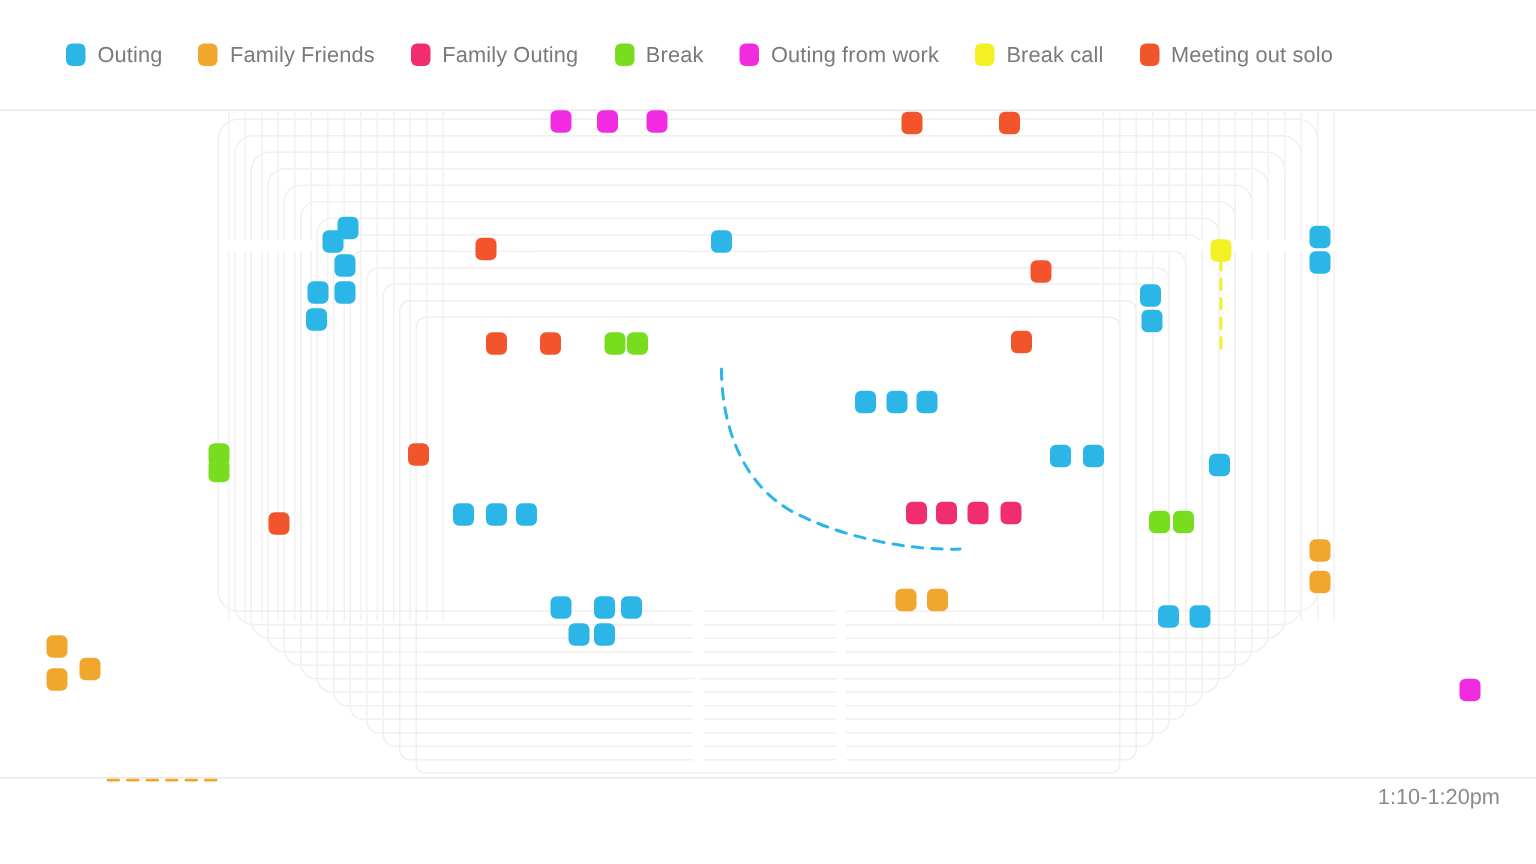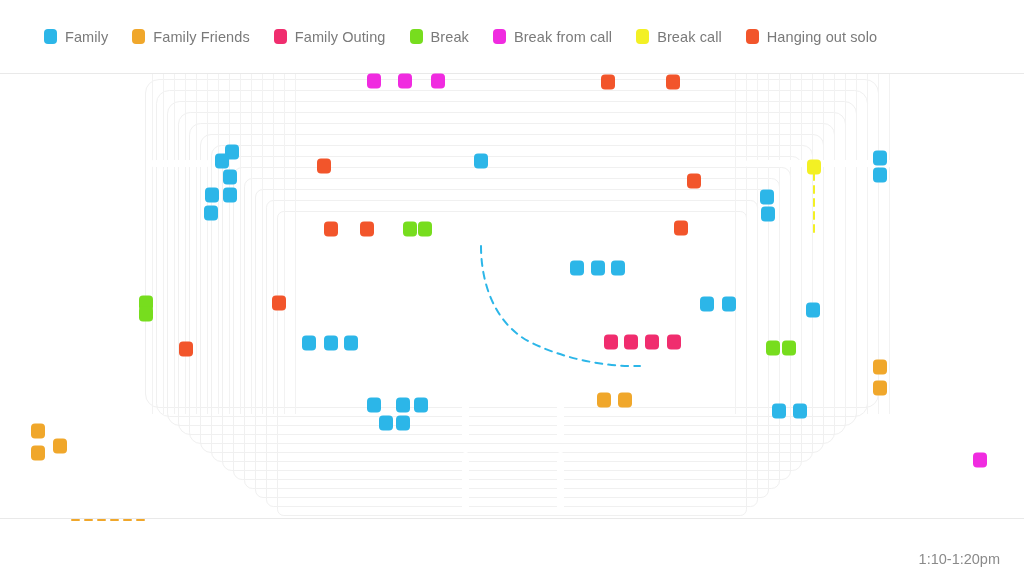--- a/index.html
+++ b/index.html
@@ -58,57 +58,57 @@
 
   
   svg.paths{position:absolute;left:0;top:0;width:1024px;height:444px;overflow:visible;}
 
   
   .footer{
     position:absolute;left:0;top:518px;width:1024px;height:58px;
     box-sizing:border-box;border-top:1px solid #e9e9e9;
   }
   .timestamp{
-    position:absolute;right:24px;top:32px;
+    position:absolute;right:24px;top:5px;
     font-size:14.5px;color:#8a8a8a;
   }
 </style>
 </head>
 <body>
 
 <div id="app">
 
   <div class="legend" id="legend">
       <div class="legend-item">
         <span class="swatch" style="background: rgb(44, 182, 232);"></span>
-        <span class="legend-label">Family</span>
+        <span class="legend-label">Outing</span>
       </div>
       <div class="legend-item">
         <span class="swatch" style="background: rgb(240, 167, 43);"></span>
         <span class="legend-label">Family Friends</span>
       </div>
       <div class="legend-item">
         <span class="swatch" style="background: rgb(240, 45, 110);"></span>
         <span class="legend-label">Family Outing</span>
       </div>
       <div class="legend-item">
         <span class="swatch" style="background: rgb(119, 221, 30);"></span>
         <span class="legend-label">Break</span>
       </div>
       <div class="legend-item">
         <span class="swatch" style="background: rgb(240, 43, 224);"></span>
-        <span class="legend-label">Break from call</span>
+        <span class="legend-label">Outing from work</span>
       </div>
       <div class="legend-item">
         <span class="swatch" style="background: rgb(243, 240, 36);"></span>
         <span class="legend-label">Break call</span>
       </div>
       <div class="legend-item">
         <span class="swatch" style="background: rgb(242, 85, 43);"></span>
-        <span class="legend-label">Hanging out solo</span>
+        <span class="legend-label">Meeting out solo</span>
       </div>
     </div>
 
   <div class="plot">
     <div id="rings">
         <div class="ring" style="left: 145px; top: 5px; width: 734px; height: 329px; border-radius: 14px;"></div>
         <div class="ring" style="left: 156px; top: 16px; width: 712px; height: 327px; border-radius: 13.4px;"></div>
         <div class="ring" style="left: 167px; top: 27px; width: 690px; height: 325px; border-radius: 12.8px;"></div>
         <div class="ring" style="left: 178px; top: 38px; width: 668px; height: 323px; border-radius: 12.2px;"></div>
         <div class="ring" style="left: 189px; top: 49px; width: 646px; height: 321px; border-radius: 11.6px;"></div>

